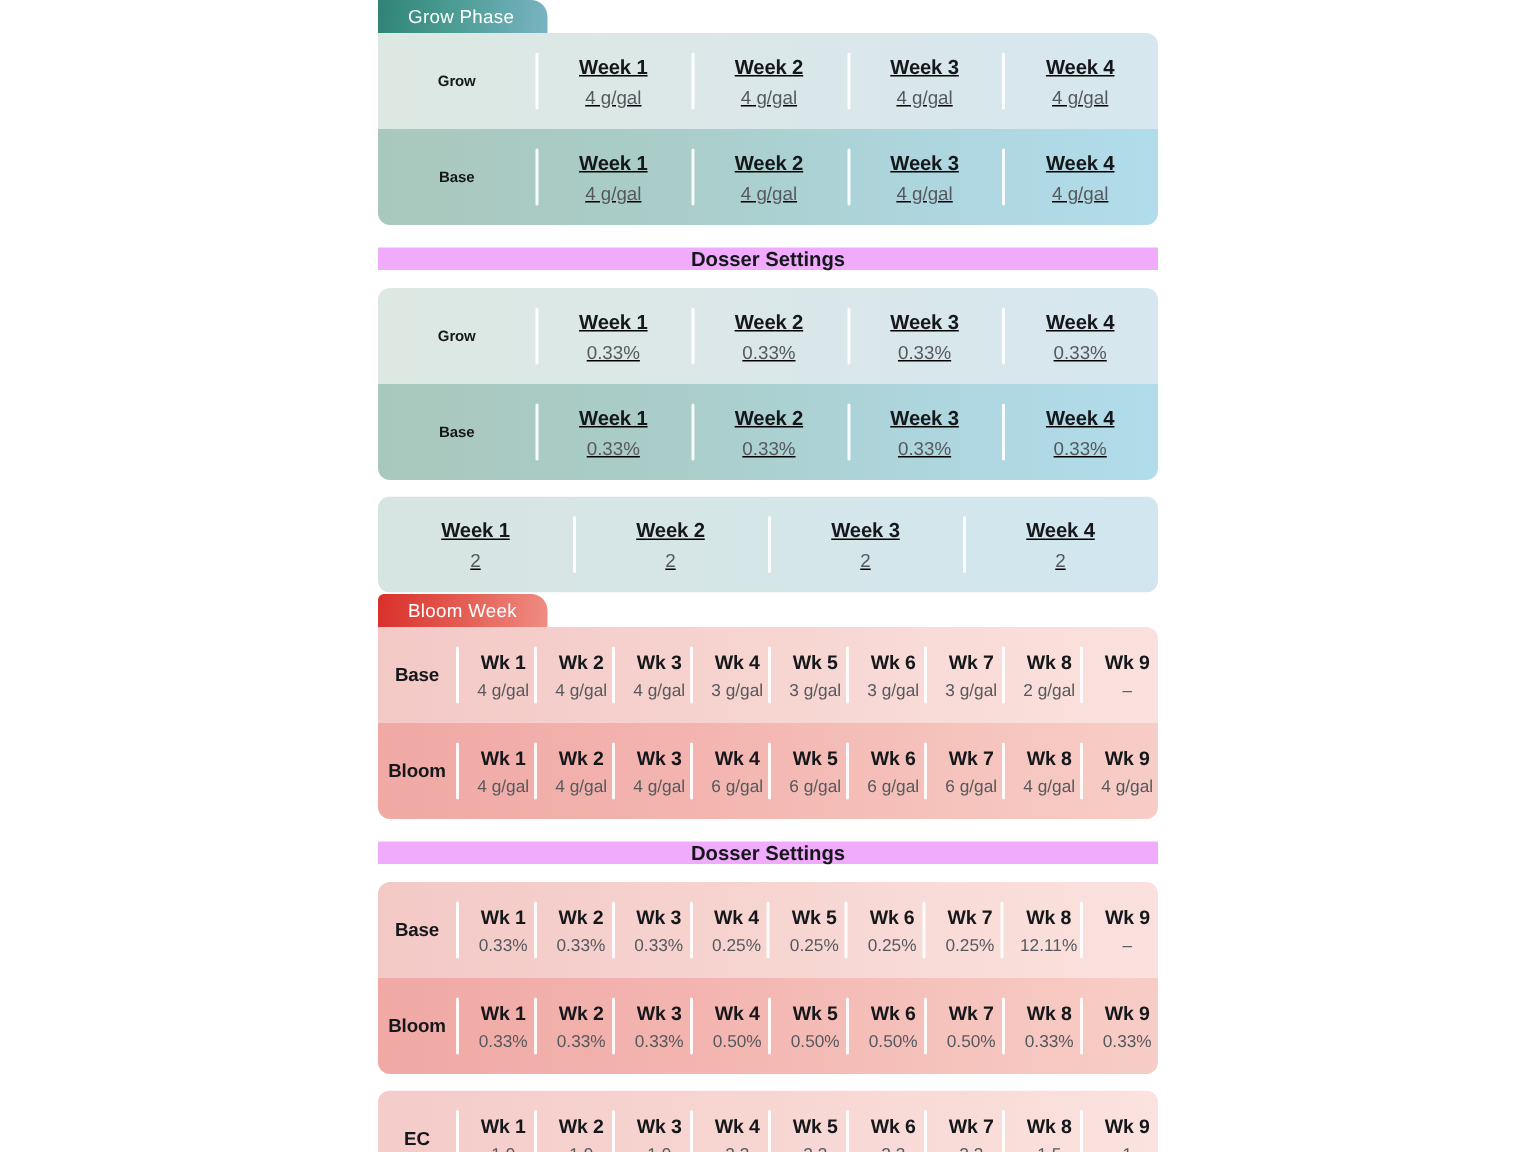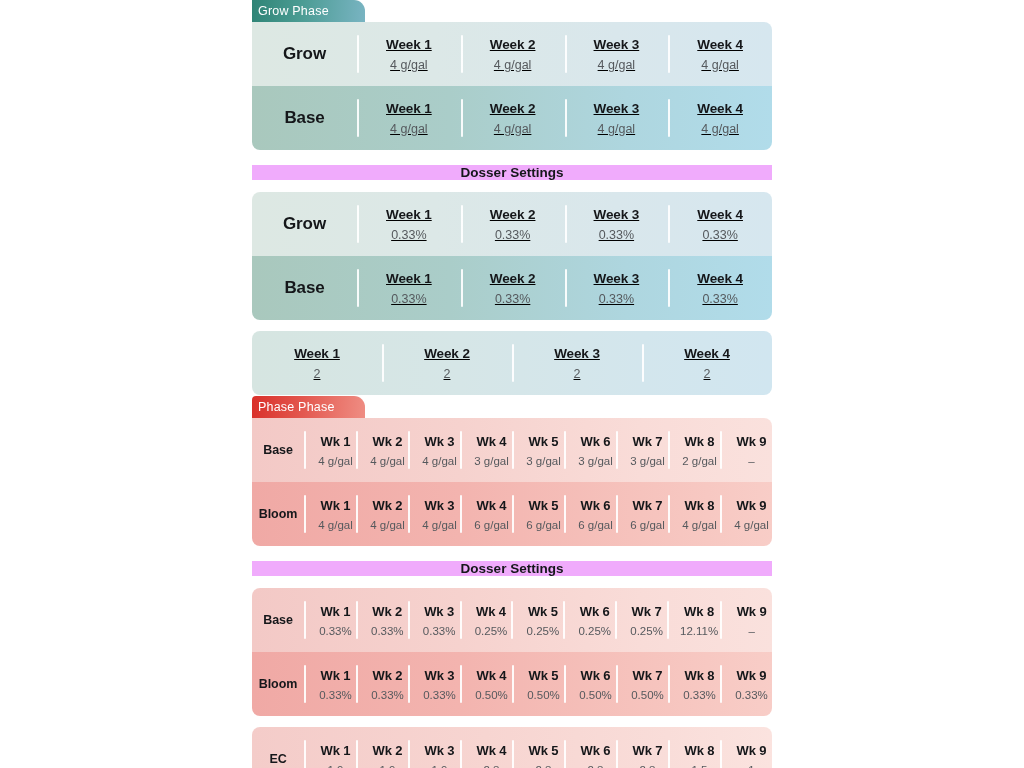--- a/index.html
+++ b/index.html
@@ -26,21 +26,21 @@
   }
 
   
   .phase-tab {
     position: relative;
     height: 22px;
     width: 113px;
     border-radius: 4px 9px 9px 0 / 4px 11px 11px 0;
     display: flex;
     align-items: center;
-    padding-left: 6px;
+    padding-left: 20px;
     color: #ffffff;
     font-size: 12.5px;
     font-weight: 400;
     letter-spacing: .2px;
     z-index: 4;
   }
   .phase-tab.grow {
     background: linear-gradient(95deg, #2f8476 0%, #4a9b92 42%, #79b4c2 100%);
     border-radius: 0 11px 0 0;
   }
@@ -95,21 +95,21 @@
   }
   .cell .cval {
     font-size: 12.5px;
     font-weight: 400;
     color: #55595d;
     white-space: nowrap;
   }
   .cell.label {
     justify-content: center;
   }
-  .cell.label .ctitle { font-size: 17px; }
+  .cell.label .ctitle { font-size: 10px; }
   .cell + .cell::before {
     content: "";
     position: absolute;
     left: 0;
     top: 13px;
     bottom: 13px;
     width: 2px;
     background: rgba(255,255,255,.92);
     border-radius: 2px;
   }
@@ -263,21 +263,21 @@
             <span class="ctitle">Week 4</span>
             <span class="cval">2</span>
           </div>
         </div>
       </div>
   </div>
 
   <div class="phase-block" style="top:396px;">
 
     <div class="phase-tab bloom">
-      <span>Phase Phase</span>
+      <span>Bloom Week</span>
     </div>
 
     <div class="tbl rounded-tr">
         <div class="row h64 bloom9 b-light">
           <div class="cell label">
             <span class="ctitle">Base</span>
           </div>
           <div class="cell wk">
             <span class="ctitle">Wk 1</span>
             <span class="cval">4 g/gal</span>

